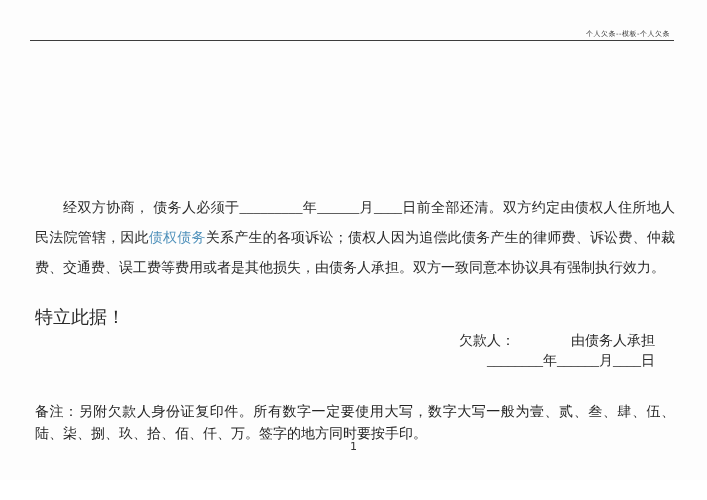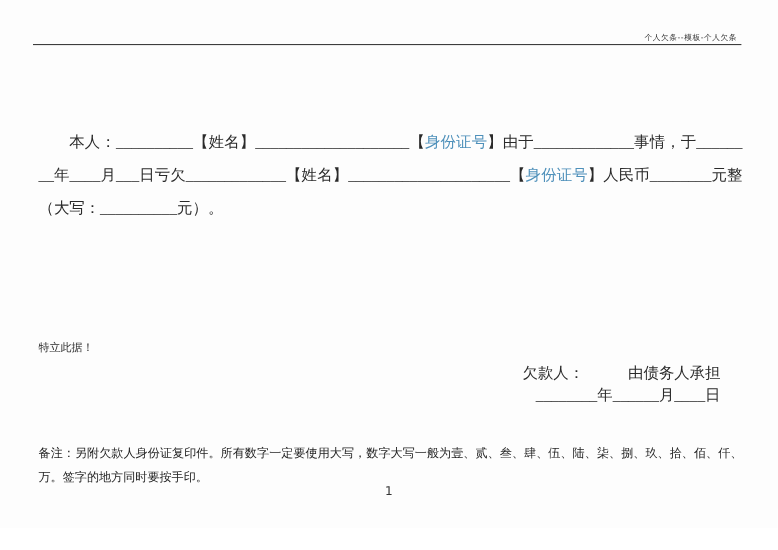--- a/index.html
+++ b/index.html
@@ -27,51 +27,51 @@
   .para {
     position:absolute; left:35px; right:32px; margin:0;
     font-size:14px; line-height:30px; text-align:justify;
     text-indent:2em; word-break:break-all;
   }
   .para-1 { top:116px; }
   .para-2 { top:193px; }
   .accent { color:var(--accent); }
   .declaration {
     position:absolute; left:35px; top:307px; margin:0;
-    font-size:10px; line-height:20px;
+    font-size:18px; line-height:20px;
   }
   .signature {
     position:absolute; right:52px; top:331px;
     text-align:right; font-size:14px; line-height:20px;
   }
-  .sig-row1 .debtor-label { margin-right:40px; }
+  .sig-row1 .debtor-label { margin-right:56px; }
   .sig-date { margin-top:0; }
   .footnote {
     position:absolute; left:35px; right:32px; top:401px; margin:0;
-    font-size:11px; line-height:22px; text-align:justify; word-break:break-all;
+    font-size:14px; line-height:22px; text-align:justify; word-break:break-all;
     color:#242424;
   }
   .page-number {
     position:absolute; top:440px; left:0; width:100%;
     text-align:center; font-size:11px; color:#333;
     font-family:"DejaVu Sans","Liberation Sans",sans-serif;
   }
 </style>
 </head>
 <body>
 
 <div class="page">
 
   <span class="running-title">个人欠条--模板-个人欠条</span>
 
   <div class="header-rule"></div>
 
 
-  <p class="para para-1"><span>本人：__________【姓名】____________________【</span><span class="accent">身份证号</span><span>】由于_____________事情，于________年____月___日亏欠_____________【姓名】_____________________【</span><span class="accent">身份证号</span><span>】人民币________元整（大写：__________元）。</span></p>
 
+  <p class="para para-2"><span>经双方协商， 债务人必须于_________年______月____日前全部还清。双方约定由债权人住所地人民法院管辖，因此</span><span class="accent">债权债务</span><span>关系产生的各项诉讼；债权人因为追偿此债务产生的律师费、诉讼费、仲裁费、交通费、误工费等费用或者是其他损失，由债务人承担。双方一致同意本协议具有强制执行效力。</span></p>
 
   <p class="declaration">特立此据！</p>
 
   <div class="signature">
     <div class="sig-row1">
       <span class="debtor-label">欠款人：</span><span>由债务人承担</span>
     </div>
     <div class="sig-date">________年______月____日</div>
   </div>
 

